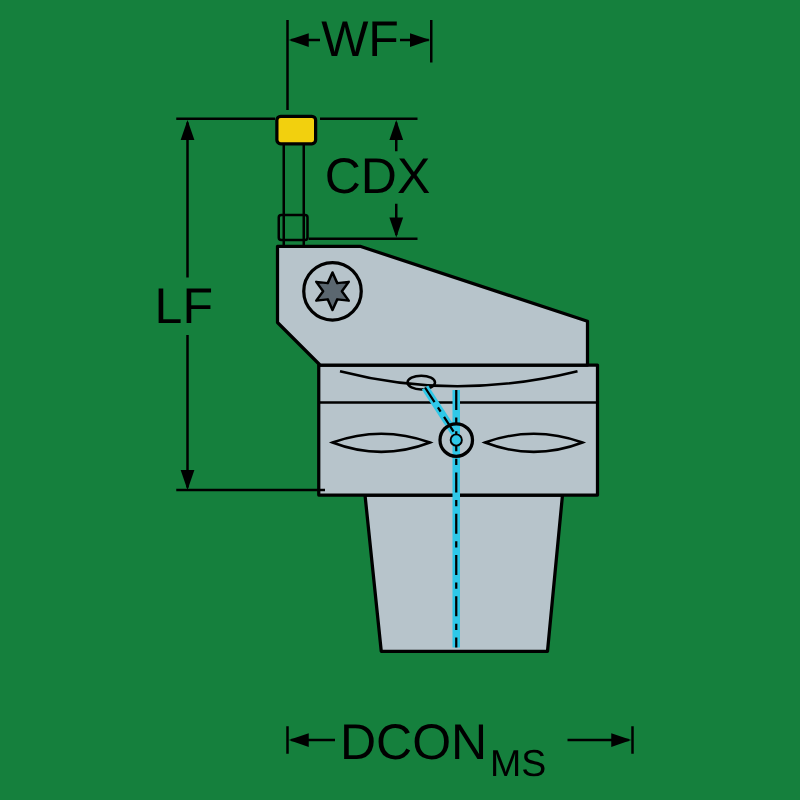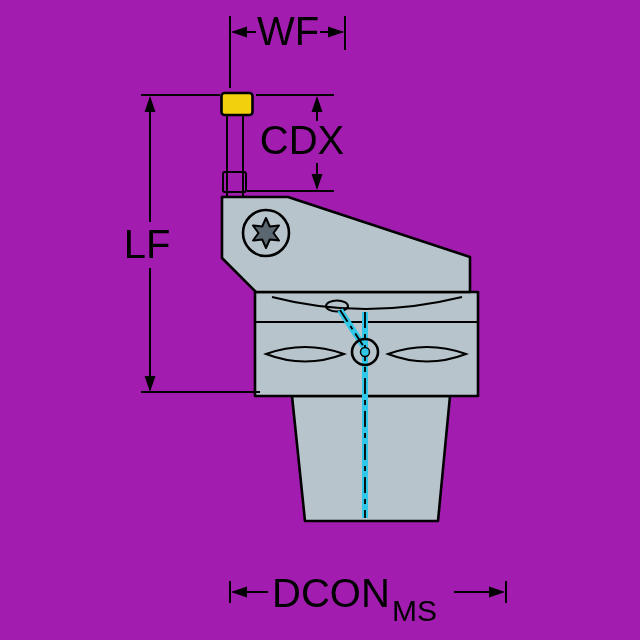--- a/index.html
+++ b/index.html
@@ -1,16 +1,16 @@
 <!DOCTYPE html>
 <html><head>
 <meta charset="utf-8">
 <style>
   html,body{margin:0;padding:0;background:#fff;}
-  .stage{width:640px;height:640px;position:relative;background:#a21caf;overflow:hidden;}
+  .stage{width:640px;height:640px;position:relative;background:#15803d;overflow:hidden;}
   svg{display:block;}
   text{font-family:"Liberation Sans","DejaVu Sans",sans-serif;fill:#000;}
   .dim{stroke:#000;stroke-width:2;fill:none;}
   .dimfill{fill:#000;stroke:none;}
   .body-edge{stroke:#000;stroke-width:2.6;stroke-linejoin:round;}
   .thin-edge{stroke:#000;stroke-width:2;fill:none;}
 </style>
 </head>
 <body>
 

